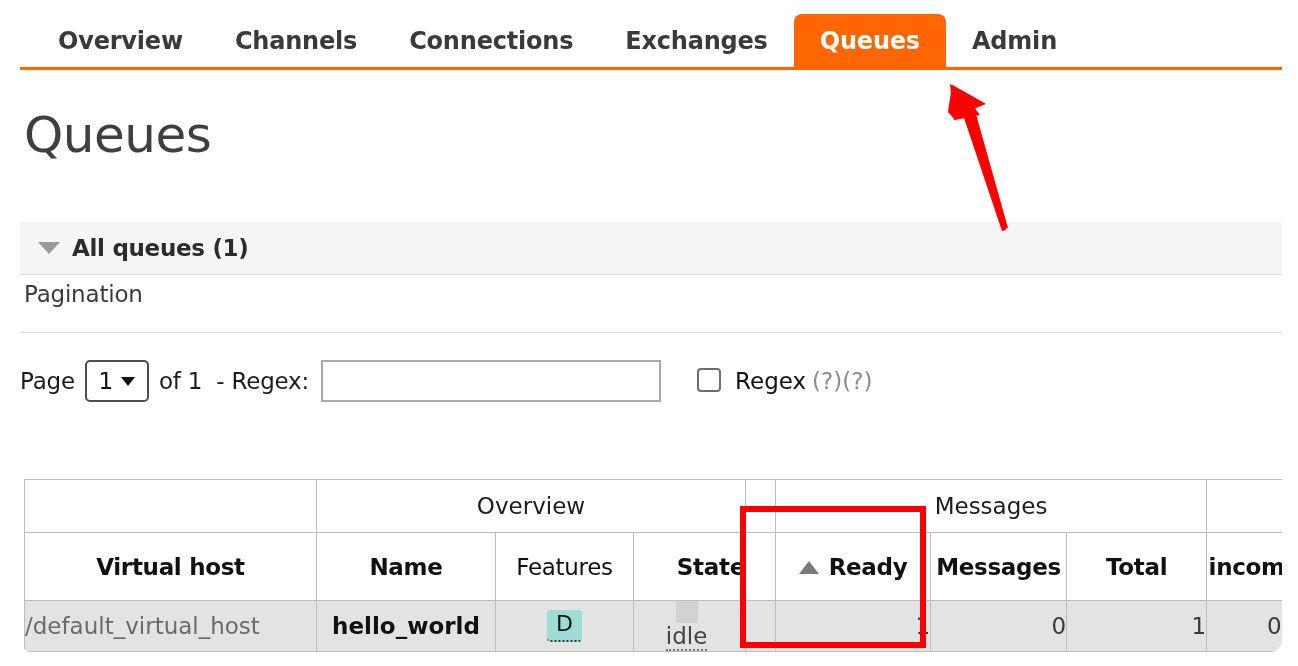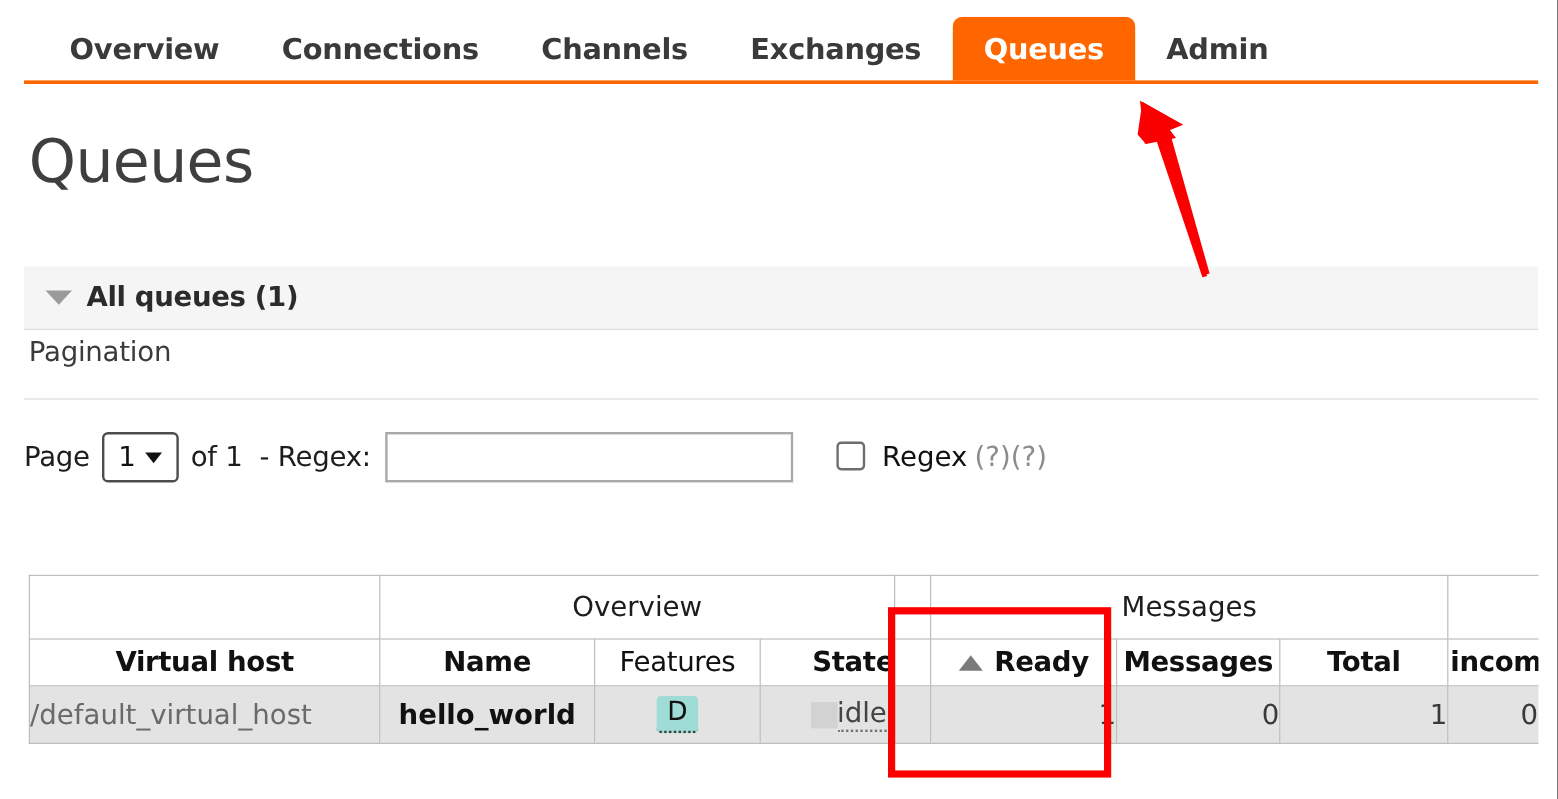--- a/index.html
+++ b/index.html
@@ -223,21 +223,21 @@
     font-size: 23px;
     color: #1d1d1d;
     text-align: center;
     vertical-align: middle;
   }
   .grp-cell.blank {
     border-top: 1px solid #bdbdbd;
     border-bottom: 1px solid #bdbdbd;
   }
   .hdr-cell {
-    height: 39px;
+    height: 68px;
     background: #ffffff;
     color: #111111;
     font-weight: bold;
     font-size: 23px;
     text-align: center;
     vertical-align: middle;
     white-space: nowrap;
     letter-spacing: -0.3px;
     margin-left: 24px;
   }
@@ -294,20 +294,21 @@
     padding: 2px 9px 3px 9px;
     border-radius: 4px;
     border-bottom: 2px dotted #3b3b3b;
     line-height: 1.1;
   }
   .state-wrap {
     display: flex;
     align-items: center;
     justify-content: flex-end;
     padding-right: 6px;
+    flex-direction: column;
   }
   .state-swatch {
     width: 22px;
     height: 22px;
     background: #d2d2d2;
   }
   .state-text {
     color: #444;
     border-bottom: 2px dotted #777;
     font-size: 23px;
@@ -338,24 +339,24 @@
 
 <div id="screen">
   <div id="page">
 
     <div id="navbar">
       <div class="nav-list">
         <div class="nav-item">
           <span>Overview</span>
         </div>
         <div class="nav-item">
+          <span>Channels</span>
+        </div>
+        <div class="nav-item">
           <span>Connections</span>
-        </div>
-        <div class="nav-item">
-          <span>Channels</span>
         </div>
         <div class="nav-item">
           <span>Exchanges</span>
         </div>
         <div class="nav-item active">
           <span>Queues</span>
         </div>
         <div class="nav-item">
           <span>Admin</span>
         </div>

